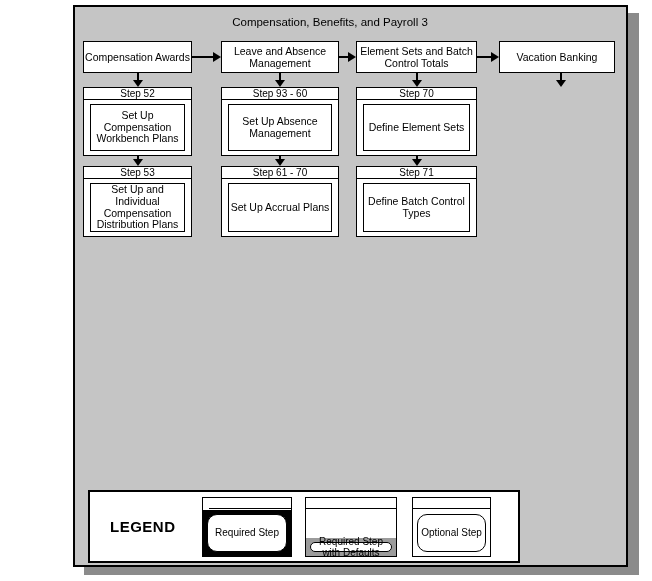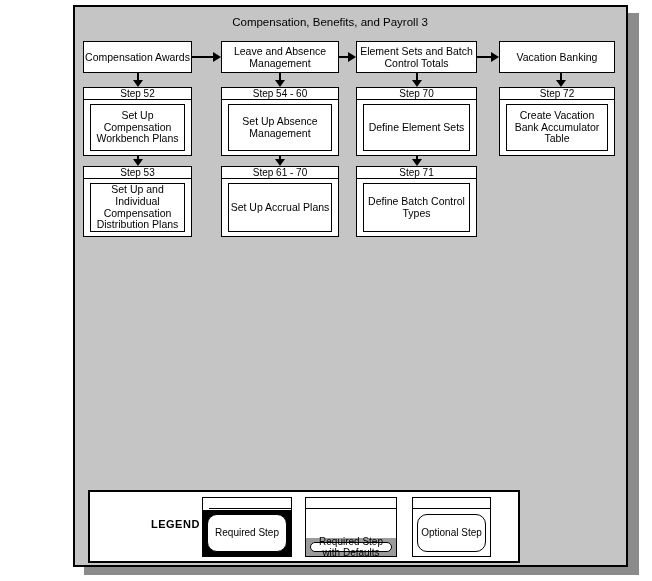--- a/index.html
+++ b/index.html
@@ -65,21 +65,21 @@
   .va-row{top:149px; height:10px;}
   .vc1{left:57.5px;} .vc2{left:200px;} .vc3{left:336.5px;} .vc4{left:481px;}
 
   
   .legend{
     position:absolute; left:13px; top:483px; width:432px; height:73px;
     background:#fff; border:2px solid var(--border);
   }
   .legend-title{
     position:absolute; left:20px; top:26px; width:90px;
-    font-weight:bold; font-size:11px; letter-spacing:0.5px;margin-left:41px;
+    font-weight:bold; font-size:15px; letter-spacing:0.5px;
   }
   .litem{
     position:absolute; top:5px; height:60px;
     background:#fff; border:1px solid var(--border);
   }
   .li1{left:112px; width:90px;padding-left:6px;}
   .li2{left:215px; width:92px;}
   .li3{left:322px; width:79px;}
   .litem-strip{height:11px; background:#fff; border-bottom:1px solid var(--border);}
   .litem-body{position:absolute; top:12px; left:0; right:0; bottom:0;}
@@ -120,35 +120,29 @@
   <div class="varrow va-cat vc3"></div>
   <div class="varrow va-cat vc4"></div>
 
   <div class="step r1 col1">
     <div class="step-header">Step 52</div>
     <div class="step-body">
       <div class="step-inner">Set Up Compensation Workbench Plans</div>
     </div>
   </div>
   <div class="step r1 col2">
-    <div class="step-header">Step 54 - 60</div>
+    <div class="step-header">Step 93 - 60</div>
     <div class="step-body">
       <div class="step-inner">Set Up Absence Management</div>
     </div>
   </div>
   <div class="step r1 col3">
     <div class="step-header">Step 70</div>
     <div class="step-body">
       <div class="step-inner">Define Element Sets</div>
-    </div>
-  </div>
-  <div class="step r1 col4">
-    <div class="step-header">Step 72</div>
-    <div class="step-body">
-      <div class="step-inner">Create Vacation Bank Accumulator Table</div>
     </div>
   </div>
 
   <div class="varrow va-row vc1"></div>
   <div class="varrow va-row vc2"></div>
   <div class="varrow va-row vc3"></div>
 
   <div class="step r2 col1">
     <div class="step-header">Step 53</div>
     <div class="step-body">

